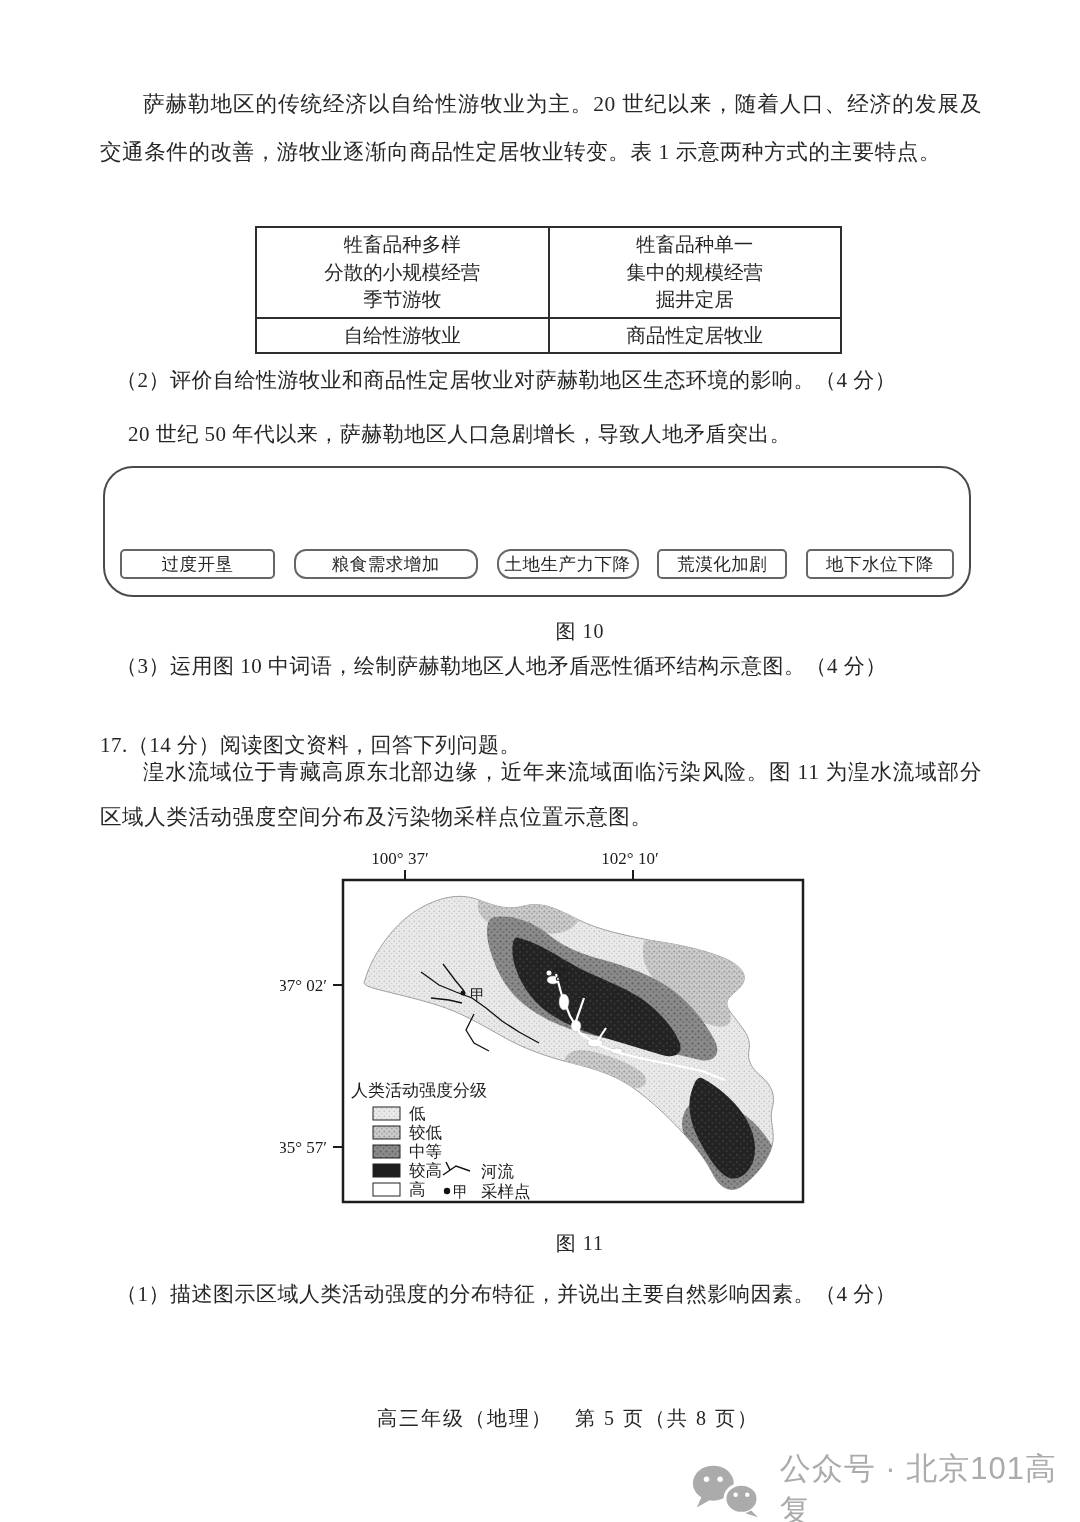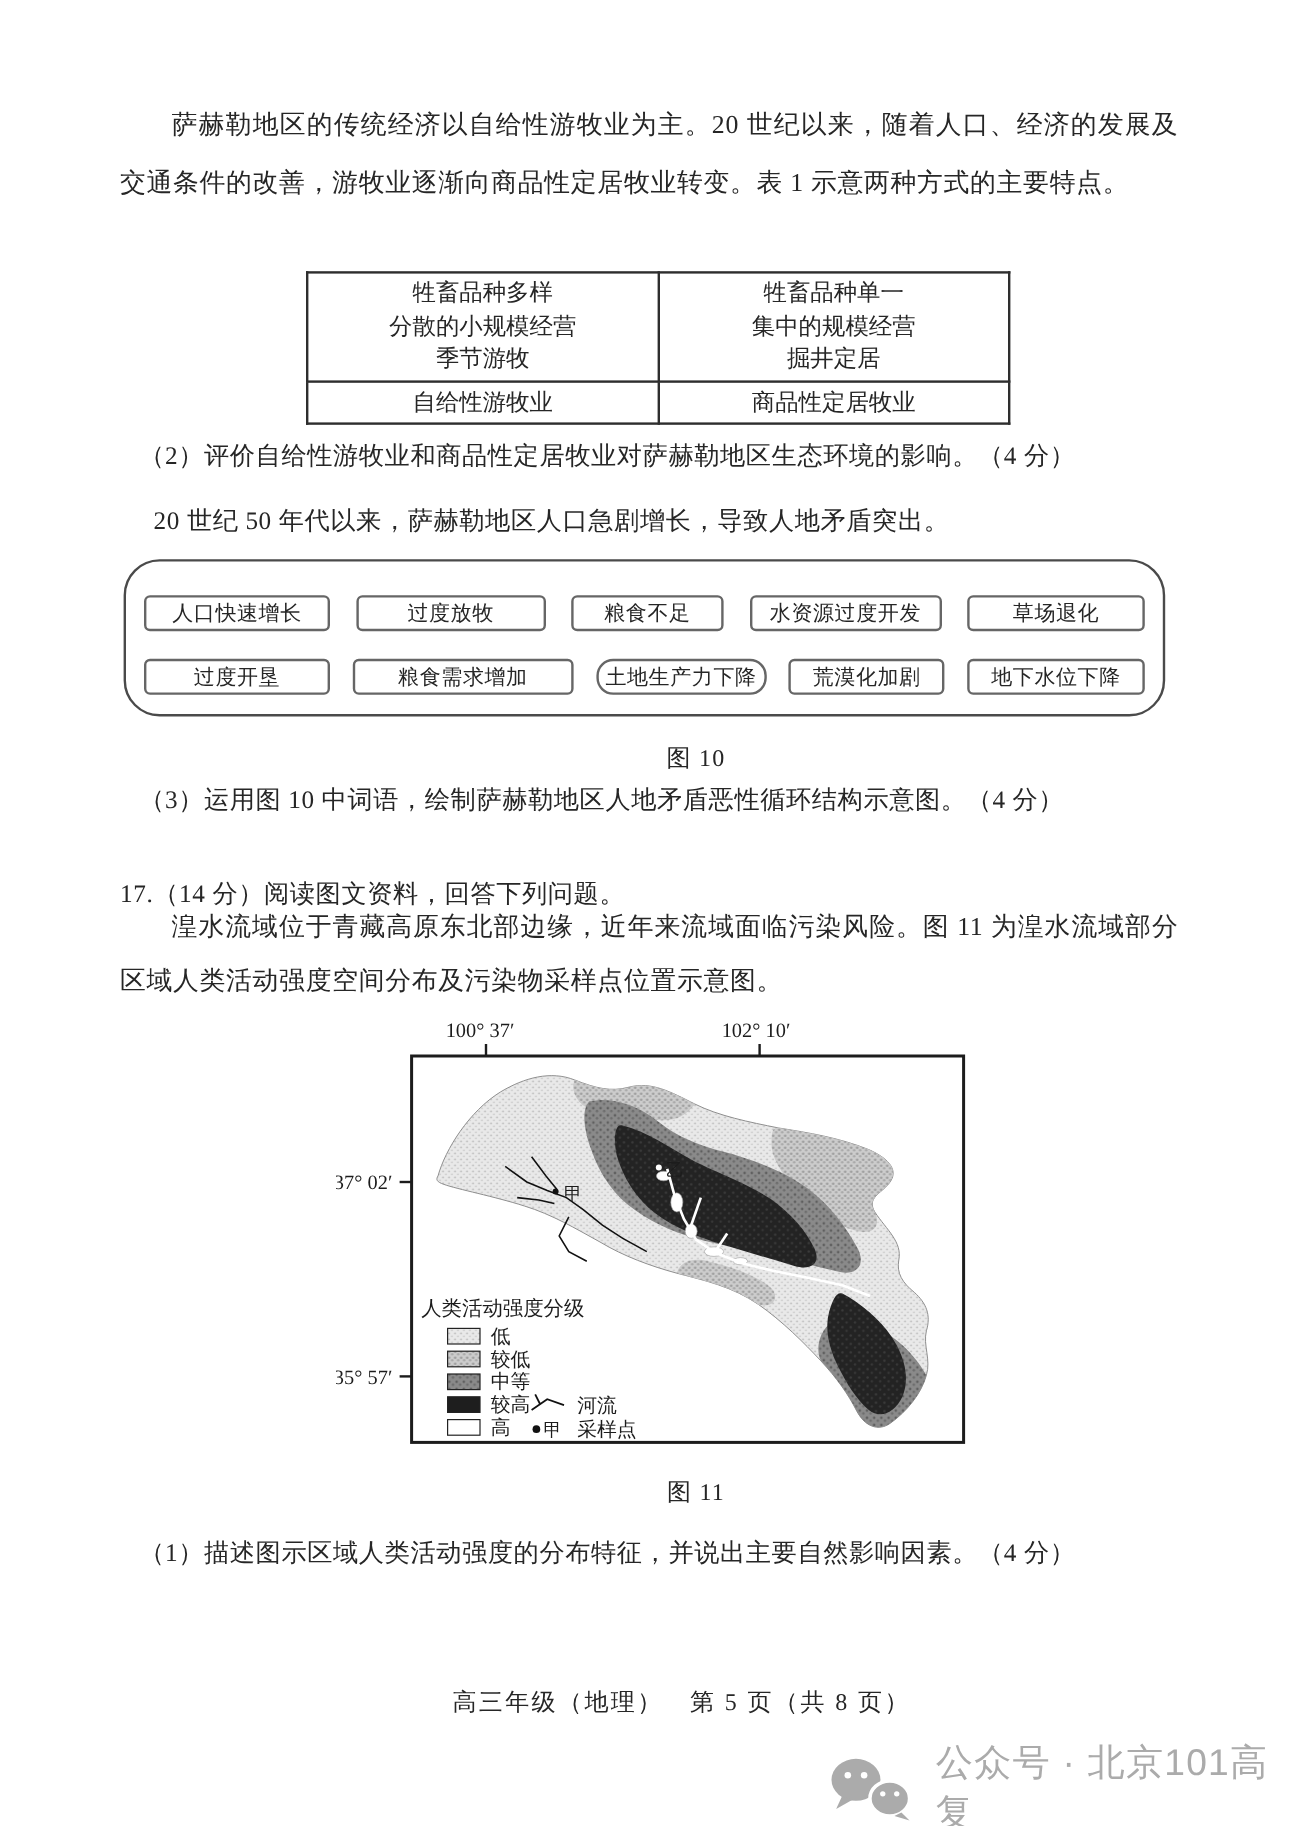--- a/index.html
+++ b/index.html
@@ -106,30 +106,23 @@
       <th>商品性定居牧业</th>
     </tr>
   </tbody>
     </table>
 
   <div class="abs qline" style="left:116px;top:366px;">（2）评价自给性游牧业和商品性定居牧业对萨赫勒地区生态环境的影响。（4 分）</div>
 
   <div class="abs qline" style="left:128px;top:420px;">20 世纪 50 年代以来，萨赫勒地区人口急剧增长，导致人地矛盾突出。</div>
 
   <div class="abs fig10box" style="left:103px;top:466px;">
-    <div class="termrow" style="top:28px;">
-      <div class="termbox" style="width:155px;">人口快速增长</div>
-      <div class="termbox" style="width:158px;">过度放牧</div>
-      <div class="termbox" style="width:127px;">粮食不足</div>
-      <div class="termbox" style="width:160px;">水资源过度开发</div>
-      <div class="termbox" style="width:148px;">草场退化</div>
-    </div>
     <div class="termrow" style="top:81px;">
       <div class="termbox" style="width:155px;">过度开垦</div>
-      <div class="termbox" style="width:184px;">粮食需求增加</div>
+      <div class="termbox" style="width:184px;border-radius:12px;">粮食需求增加</div>
       <div class="termbox" style="width:142px;border-radius:14px;">土地生产力下降</div>
       <div class="termbox" style="width:130px;">荒漠化加剧</div>
       <div class="termbox" style="width:148px;">地下水位下降</div>
     </div>
   </div>
 
   <div class="abs caption" style="left:0;top:618px;">图 10</div>
 
   <div class="abs qline" style="left:116px;top:652px;">（3）运用图 10 中词语，绘制萨赫勒地区人地矛盾恶性循环结构示意图。（4 分）</div>
 

